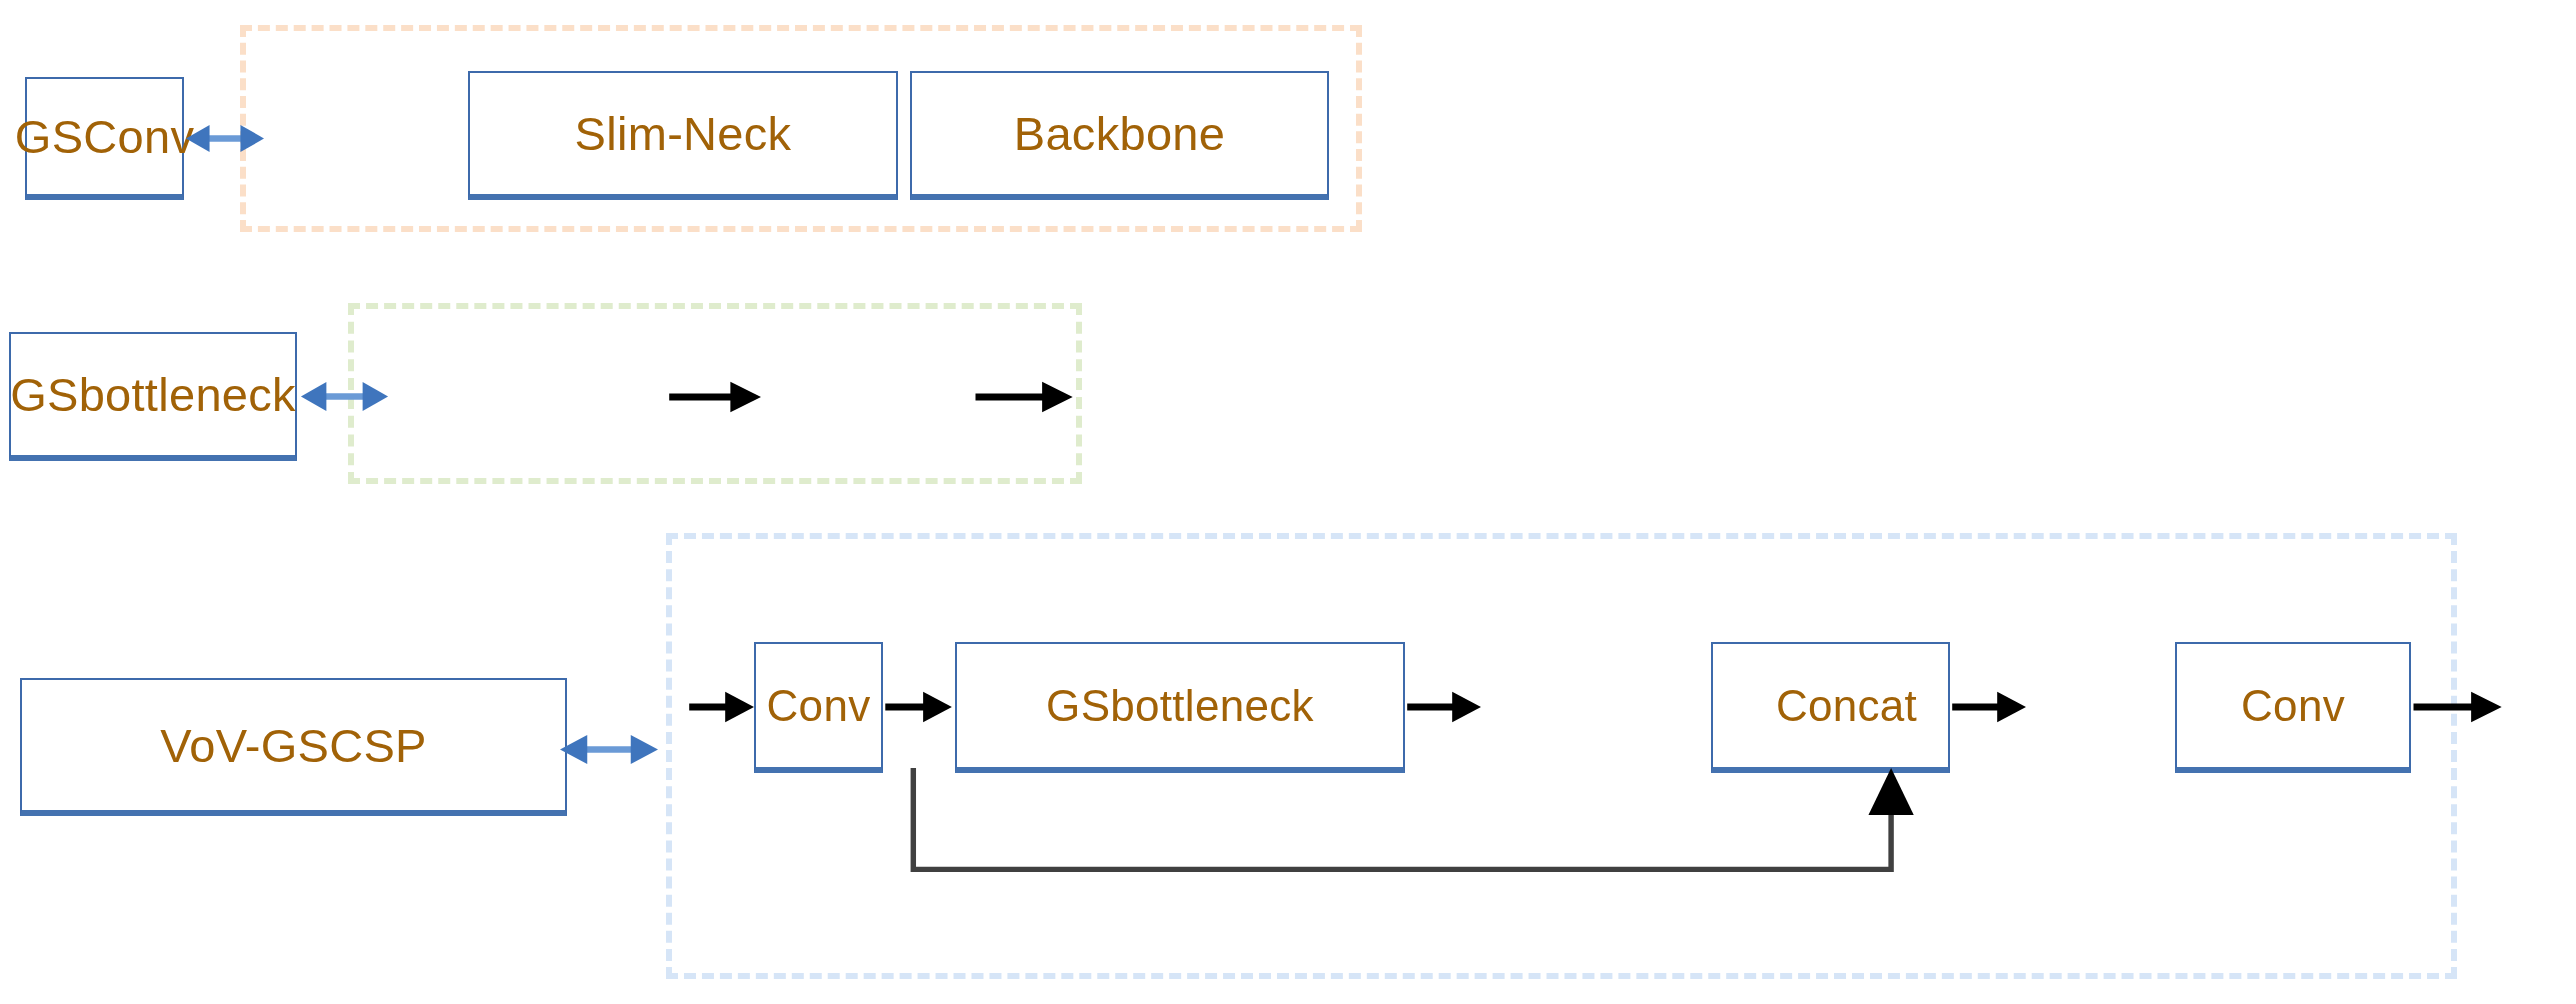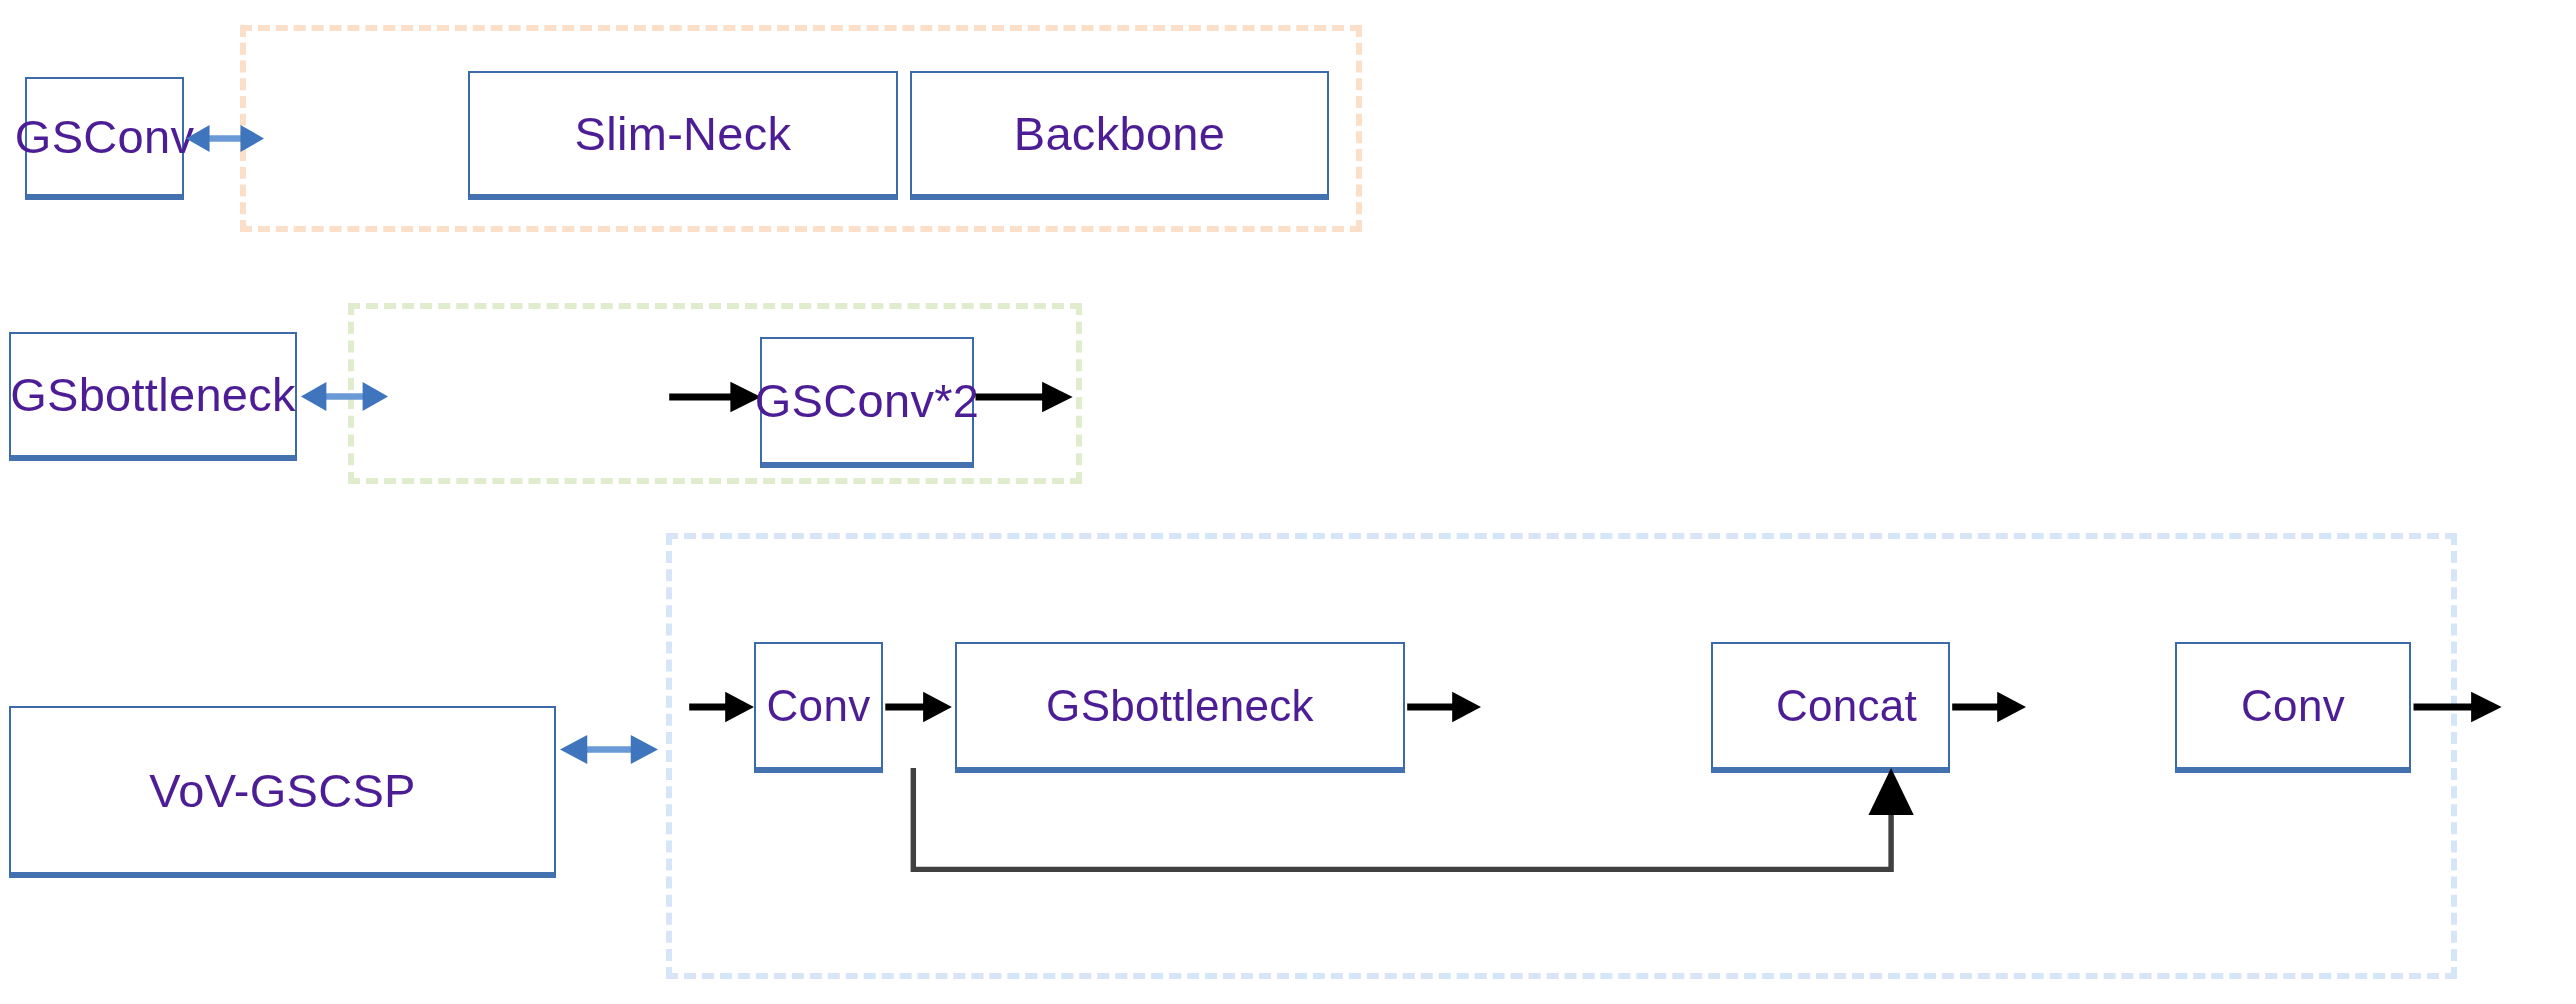--- a/index.html
+++ b/index.html
@@ -12,21 +12,21 @@
   .group.green {border:6.3px dashed #dfeccd;}
   .group.blue  {border:6.3px dashed #d6e5f7;}
 
   
   .node{
     position:absolute;box-sizing:border-box;
     background:#ffffff;
     border:2.7px solid #3d6aab;
     border-bottom-width:6.3px;border-bottom-color:#4472b0;
     display:flex;align-items:center;justify-content:center;
-    color:#4c1d95;
+    color:#a16207;
     font-family:"Liberation Sans",sans-serif;
     letter-spacing:0.3px;
     white-space:nowrap;
   }
   .node span{display:block;line-height:1;}
 
   
   .conn{position:absolute;}
   .conn svg{display:block;overflow:visible;}
   .f50{font-size:44px;}
@@ -73,34 +73,31 @@
     </svg>
   </div>
 
   <div class="conn" style="left:669px;top:379px;width:94px;height:36px;">
     <svg width="94" height="36" viewBox="0 0 104 40">
       <line x1="0" y1="20" x2="76" y2="20" stroke="#000" stroke-width="8"></line>
       <polygon points="102,20 68,3 68,37" fill="#000"></polygon>
     </svg>
   </div>
 
-  <div class="node f52" style="left:760px;top:337px;width:214px;height:131px;">
-    <span>GSConv*2</span>
-  </div>
 
   <div class="conn" style="left:975px;top:379px;width:100px;height:36px;">
     <svg width="100" height="36" viewBox="0 0 110 40">
       <line x1="0" y1="20" x2="82" y2="20" stroke="#000" stroke-width="8"></line>
       <polygon points="108,20 74,3 74,37" fill="#000"></polygon>
     </svg>
   </div>
 
   <div class="group blue" style="left:666px;top:533px;width:1791px;height:446px;"></div>
 
-  <div class="node f52" style="left:9px;top:678px;width:547px;height:172px;margin-top:28px;">
+  <div class="node f52" style="left:20px;top:678px;width:547px;height:138px;">
     <span>VoV-GSCSP</span>
   </div>
 
   <div class="conn" style="left:558px;top:725px;width:102px;height:49px;">
     <svg width="102" height="49" viewBox="0 0 112 54">
       <line x1="24" y1="27" x2="88" y2="27" stroke="#6a9ad6" stroke-width="7"></line>
       <polygon points="2,27 32,11 32,43" fill="#3f75bd"></polygon>
       <polygon points="110,27 80,11 80,43" fill="#3f75bd"></polygon>
     </svg>
   </div>

